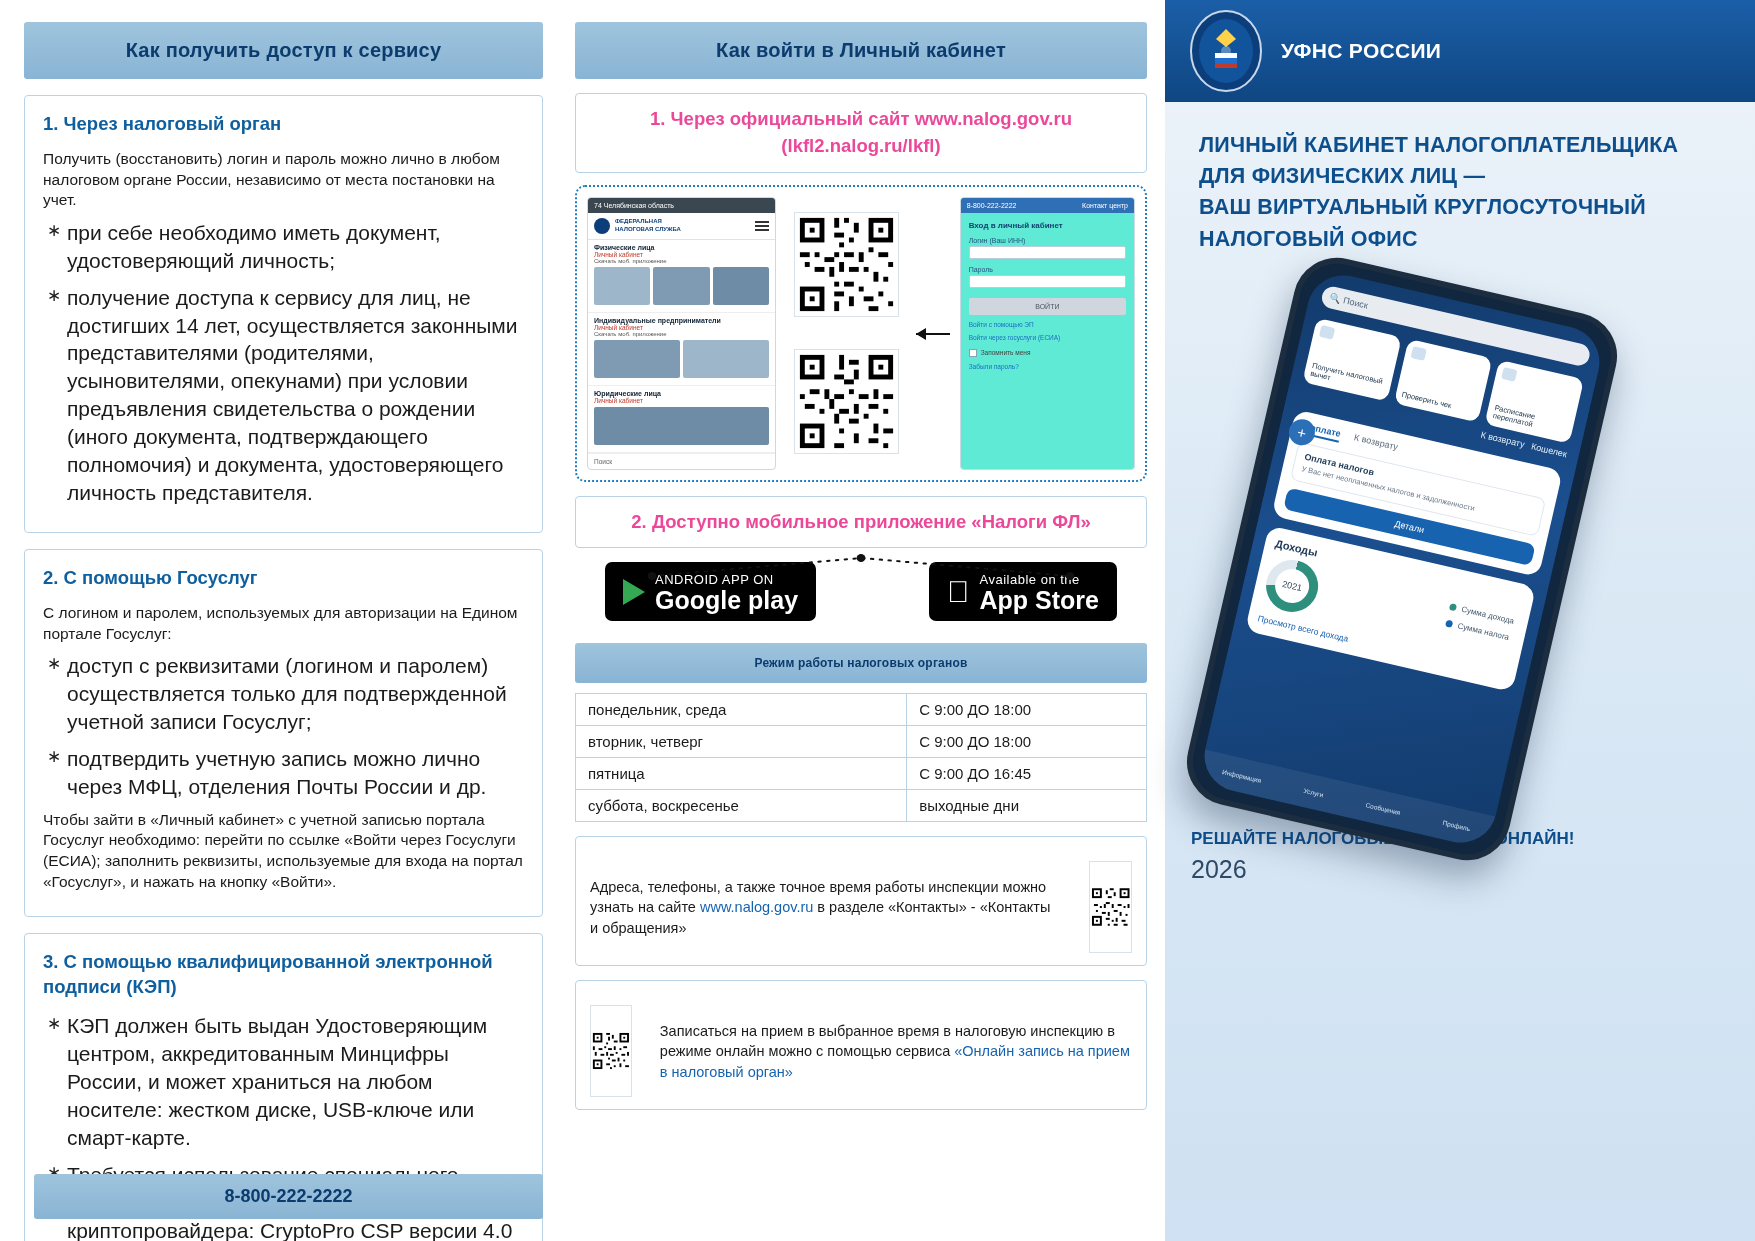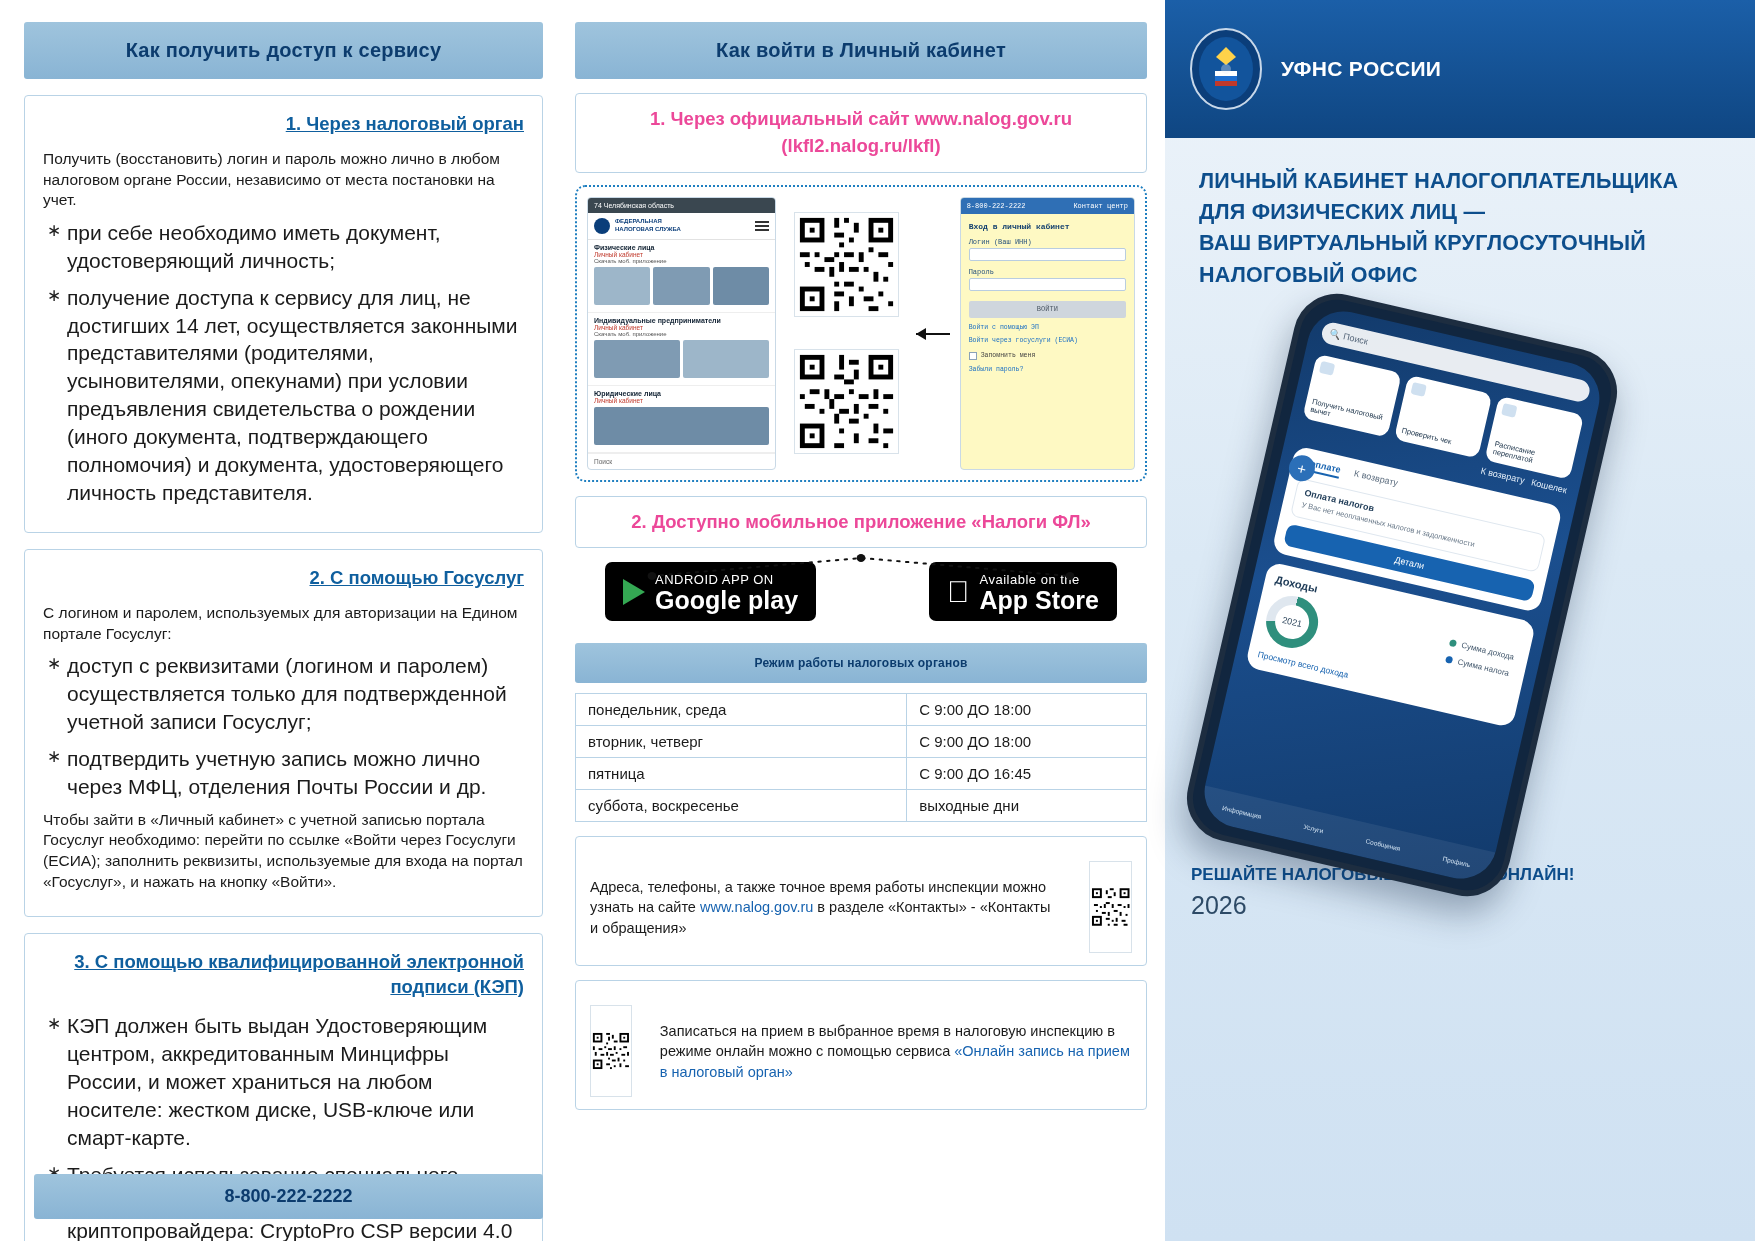--- a/index.html
+++ b/index.html
@@ -33,26 +33,25 @@
 
   .card {
     background:#fff;
     border:1px solid #b9d3e6;
     border-radius:4px;
     margin-top:16px;
     padding:14px 18px 16px 18px;
   }
   .card h3 {
     margin:2px 0 12px 0;
-    text-align:right;
+    text-align:left;
     color:#0f5f9e;
     font-size:18.5px;
     font-weight:bold;
     line-height:1.35;
-    text-decoration:underline;
   }
   .card p { margin:0 0 8px 0; font-size:15.5px; line-height:1.33; }
   ul.stars { list-style:none; margin:6px 0 0 0; padding:0; }
   ul.stars li {
     position:relative;
     padding-left:24px;
     font-size:21px;
     line-height:1.33;
     margin-bottom:9px;
   }
@@ -115,21 +114,21 @@
   .site-sec .l2 { font-size:6px; color:#555; }
   .ph-row { display:flex; gap:3px; margin:3px 0; }
   .ph { height:38px; border-radius:2px; background:#9db6c9; flex:1; }
   .ph.p2 { background:#7f9bb3; }
   .ph.p3 { background:#6e8ca6; }
   .site-search { font-size:6.5px; color:#666; padding:4px 6px; border-top:1px solid #eee; }
 
   .qr { background:#fff; border:1px solid #d8e2ea; display:block; }
   .qr-wrap { display:flex; flex-direction:column; justify-content:space-around; align-items:center; width:120px; }
 
-  .mini-app { width:176px; background:#fef9c3;font-family:Liberation Mono, monospace; }
+  .mini-app { width:176px; background:#5eead4; }
   .app-top { background:#2f6fb5; color:#fff; font-size:7px; padding:4px 6px; display:flex; justify-content:space-between;}
   .app-body { padding:8px 8px; }
   .app-body .lbl { font-size:7px; color:#26527e; margin-top:7px; }
   .app-body .inp { height:13px; border:1px solid #b9cde0; background:#fff; border-radius:2px; margin-top:2px;}
   .app-btn { margin-top:10px; height:17px; background:#cfd6dd; border-radius:2px; font-size:7px; color:#4c5864; display:flex;align-items:center;justify-content:center;}
   .app-link { font-size:6.5px; color:#1a6fc4; margin-top:6px; }
   .app-check { display:flex; align-items:center; gap:4px; margin-top:8px; font-size:6.5px; color:#444;}
   .app-check .bx { width:8px;height:8px;border:1px solid #8aa2b8;background:#fff;}
 
   .arrow { position:relative; width:34px; }
@@ -161,21 +160,21 @@
   .sched { width:100%; border-collapse:collapse; margin-top:10px; font-size:15px; }
   .sched td { border:1px solid #b9d3e6; padding:7px 12px; }
   .sched td.t { width:58%; }
   .note { display:flex; gap:28px; align-items:center; margin-top:12px; }
   .note p { font-size:14.5px; line-height:1.4; margin:0; }
   .lnk { color:#1763b0; }
 
   
   .rhead {
     background:linear-gradient(180deg,#1b5fa8 0%, #0f4682 100%);
-    height:138px; display:flex; align-items:center; gap:18px; padding:0 24px;
+    height:102px; display:flex; align-items:center; gap:18px; padding:0 24px;
     color:#fff;
   }
   .emblem { width:74px; height:84px; position:relative; flex:none; }
   .rhead .t { font-size:21px; font-weight:bold; line-height:1.3; letter-spacing:.3px;}
   .rtitle {
     color:#0d4e8c; font-weight:bold; font-size:21.5px; line-height:1.45;
     padding:28px 26px 0 26px; letter-spacing:.2px;margin-left:8px;
   }
   .phone-wrap { position:relative; height:560px; margin-top:14px; }
   .phone {

